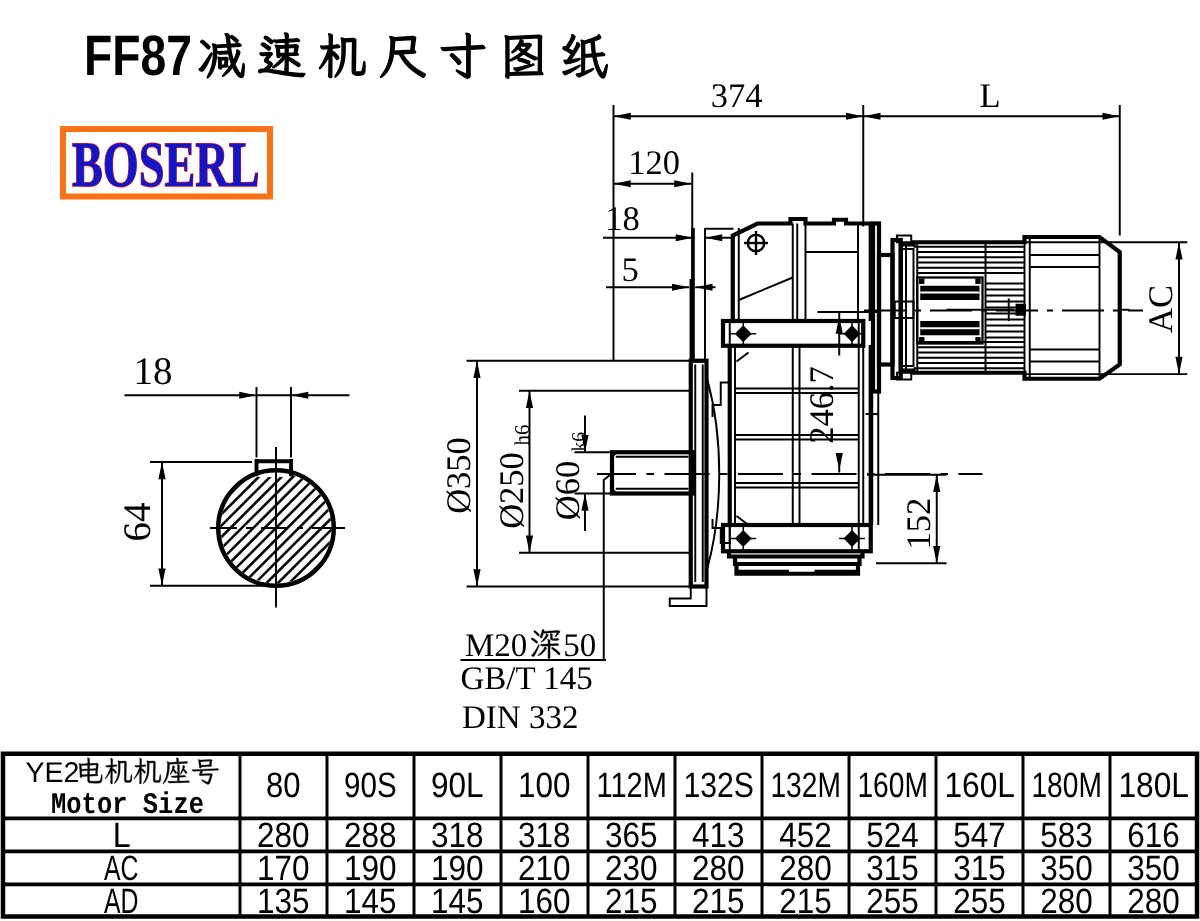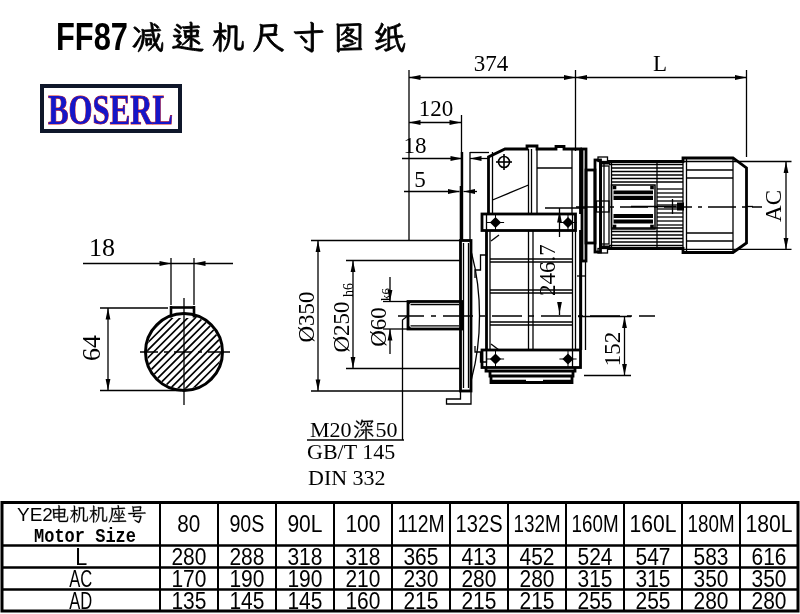--- a/index.html
+++ b/index.html
@@ -296,21 +296,21 @@
 <text x="56" y="50" font-family="Liberation Sans" font-weight="bold" font-size="38" textLength="72" lengthAdjust="spacingAndGlyphs">FF87</text>
 <use href="#g51cf" transform="translate(131.0,49.0) scale(0.8250)" fill="#000" stroke="#000" stroke-width="1.1"></use>
 <use href="#g901f" transform="translate(171.3,49.0) scale(0.8250)" fill="#000" stroke="#000" stroke-width="1.1"></use>
 <use href="#g673a" transform="translate(211.6,49.0) scale(0.8250)" fill="#000" stroke="#000" stroke-width="1.1"></use>
 <use href="#g5c3a" transform="translate(251.9,49.0) scale(0.8250)" fill="#000" stroke="#000" stroke-width="1.1"></use>
 <use href="#g5bf8" transform="translate(292.2,49.0) scale(0.8250)" fill="#000" stroke="#000" stroke-width="1.1"></use>
 <use href="#g56fe" transform="translate(332.5,49.0) scale(0.8250)" fill="#000" stroke="#000" stroke-width="1.1"></use>
 <use href="#g7eb8" transform="translate(372.8,49.0) scale(0.8250)" fill="#000" stroke="#000" stroke-width="1.1"></use>
 </svg>
     </div>
-<div style="position:absolute;left:40px;top:84px;width:142px;height:49px;border:4px solid #0f172a;box-sizing:border-box;background:#fff">
+<div style="position:absolute;left:40px;top:84px;width:142px;height:49px;border:4px solid #f97316;box-sizing:border-box;background:#fff">
 <svg width="134" height="41">
 <text x="4" y="36" font-family="Liberation Serif" font-size="43" font-weight="bold" fill="#1515c8" stroke="#d02020" stroke-width="1" paint-order="stroke" textLength="125" lengthAdjust="spacingAndGlyphs">BOSERL</text>
 </svg></div>
 <svg width="800" height="614" viewBox="0 0 800 614" style="position:absolute;left:0;top:0">
 <g stroke="#000" fill="none">
         <rect x="2" y="502.5" width="796" height="108.5" stroke-width="3"></rect>
 <line x1="2" y1="545.5" x2="798" y2="545.5" stroke-width="2.5"></line>
 <line x1="2" y1="567.5" x2="798" y2="567.5" stroke-width="2.5"></line>
 <line x1="2" y1="589.5" x2="798" y2="589.5" stroke-width="2.5"></line>
 <line x1="160" y1="502.5" x2="160" y2="611" stroke-width="2"></line>

